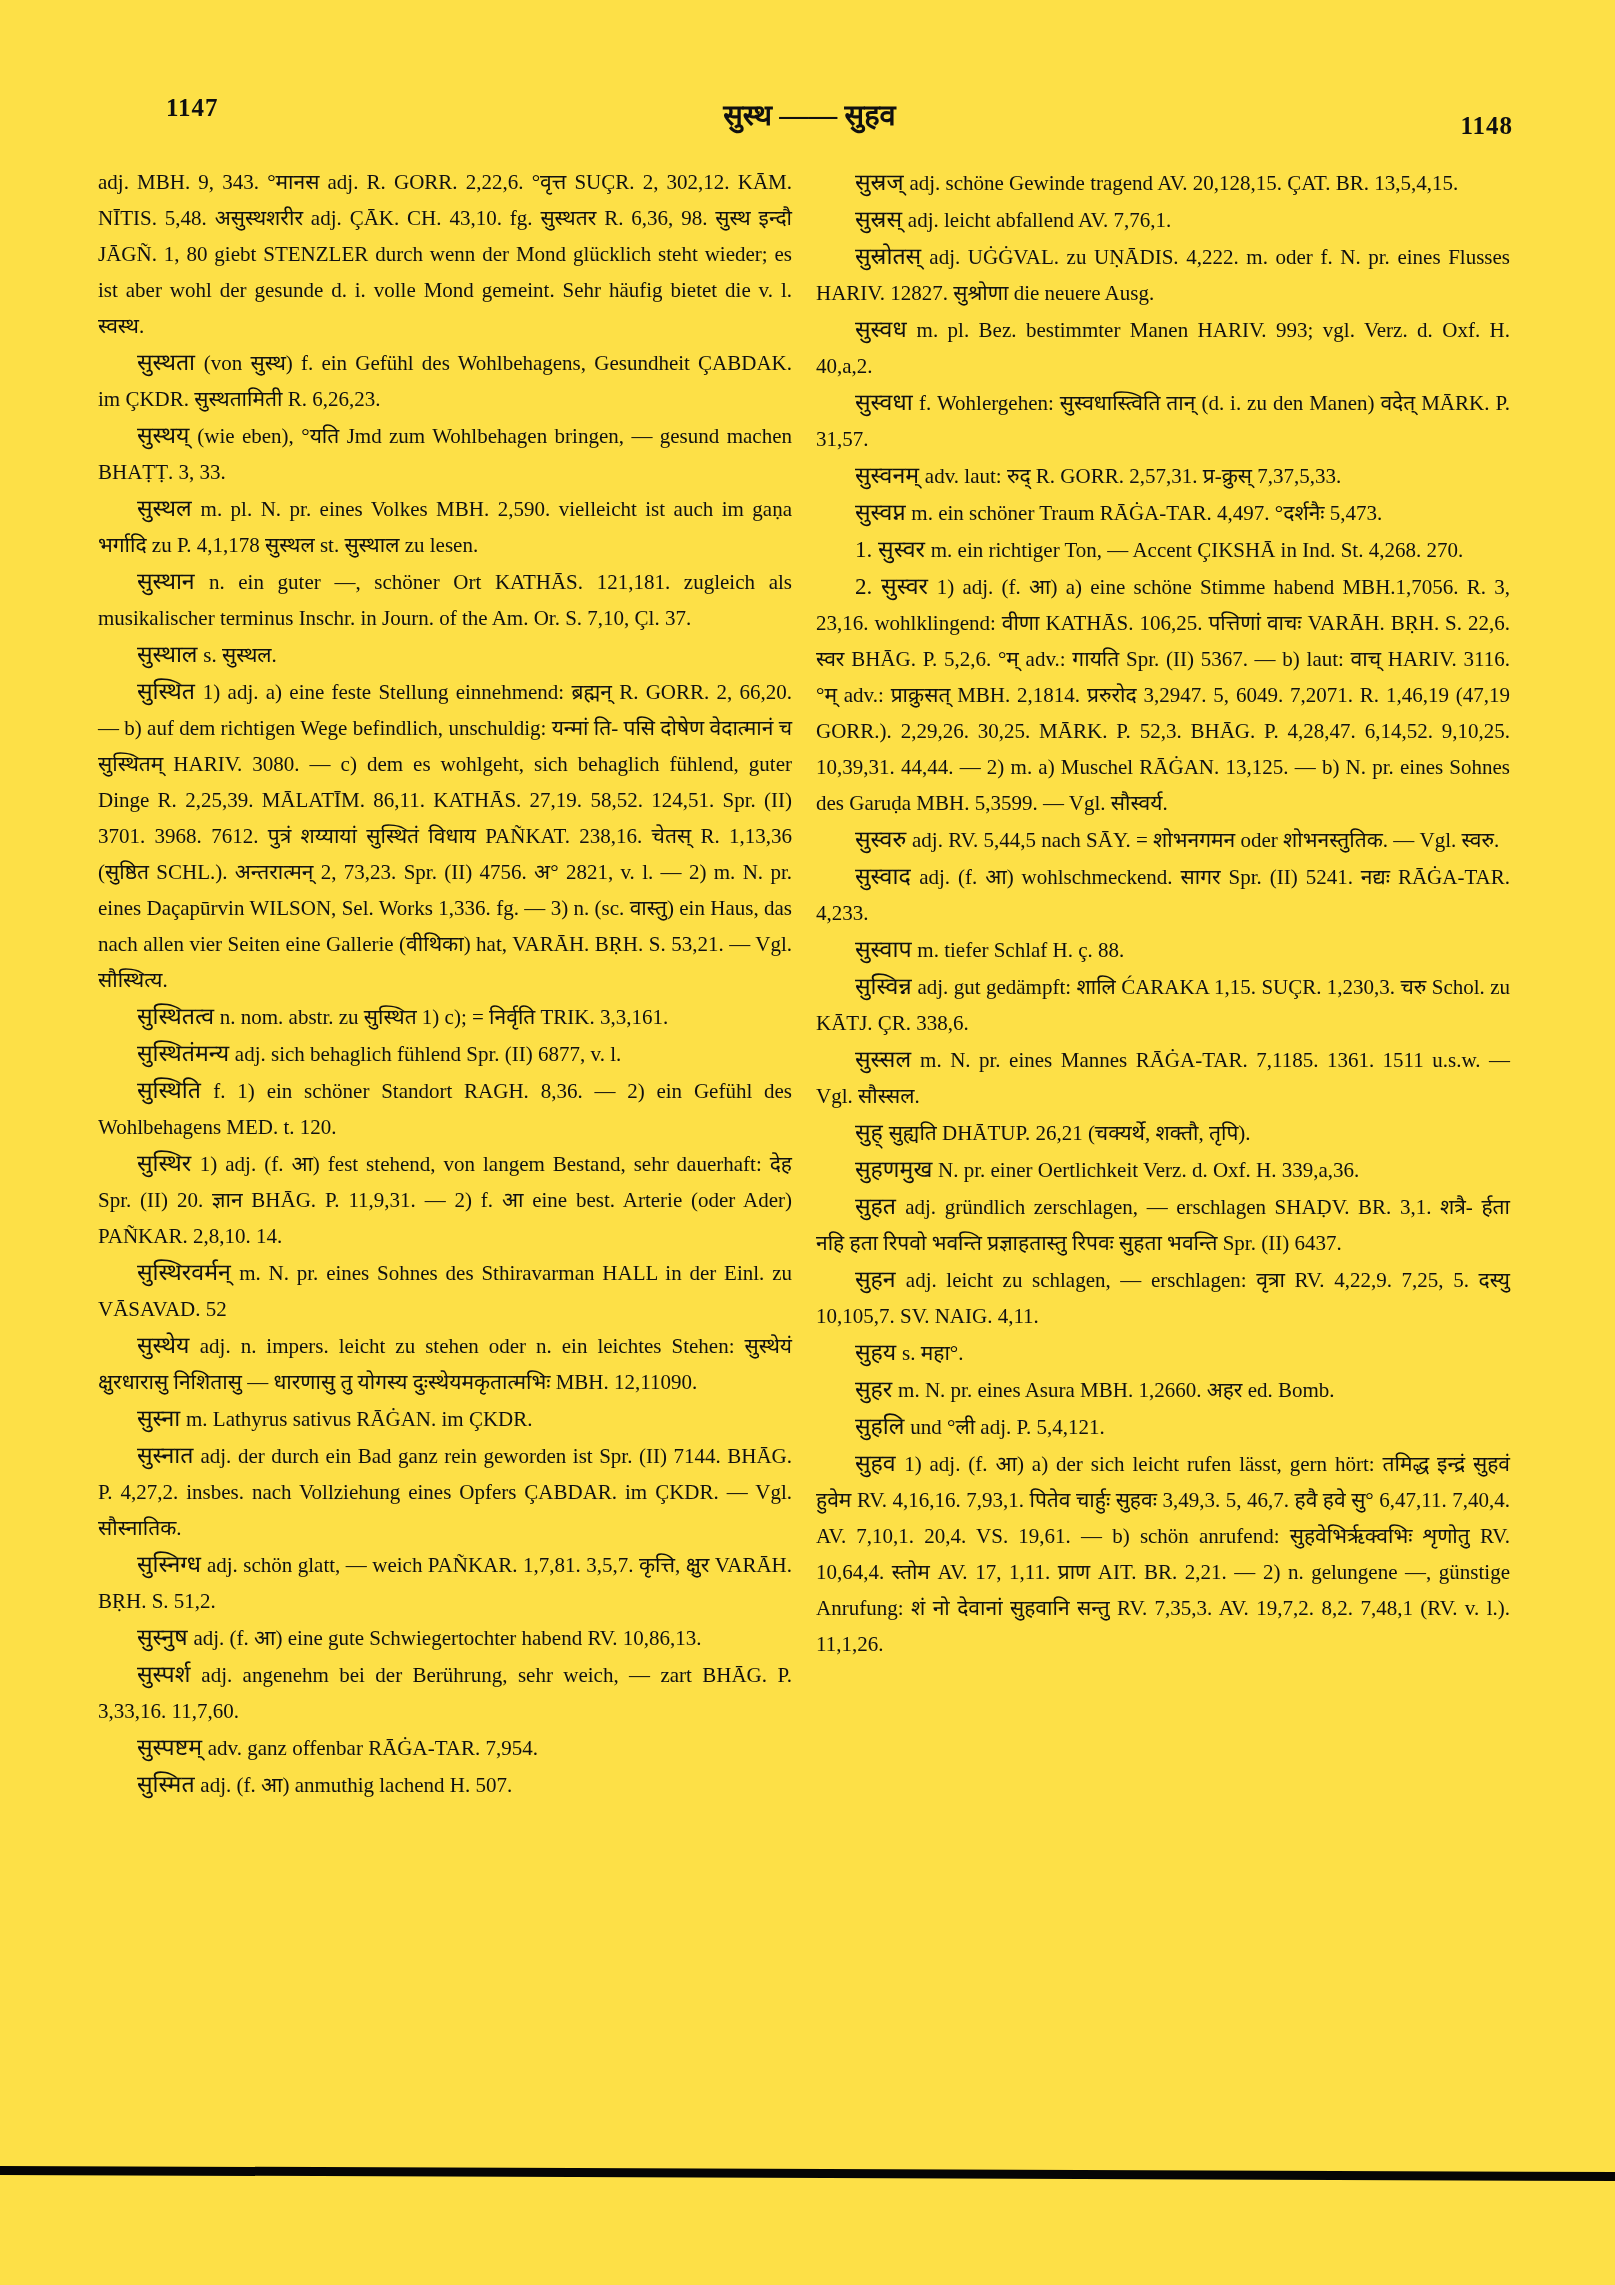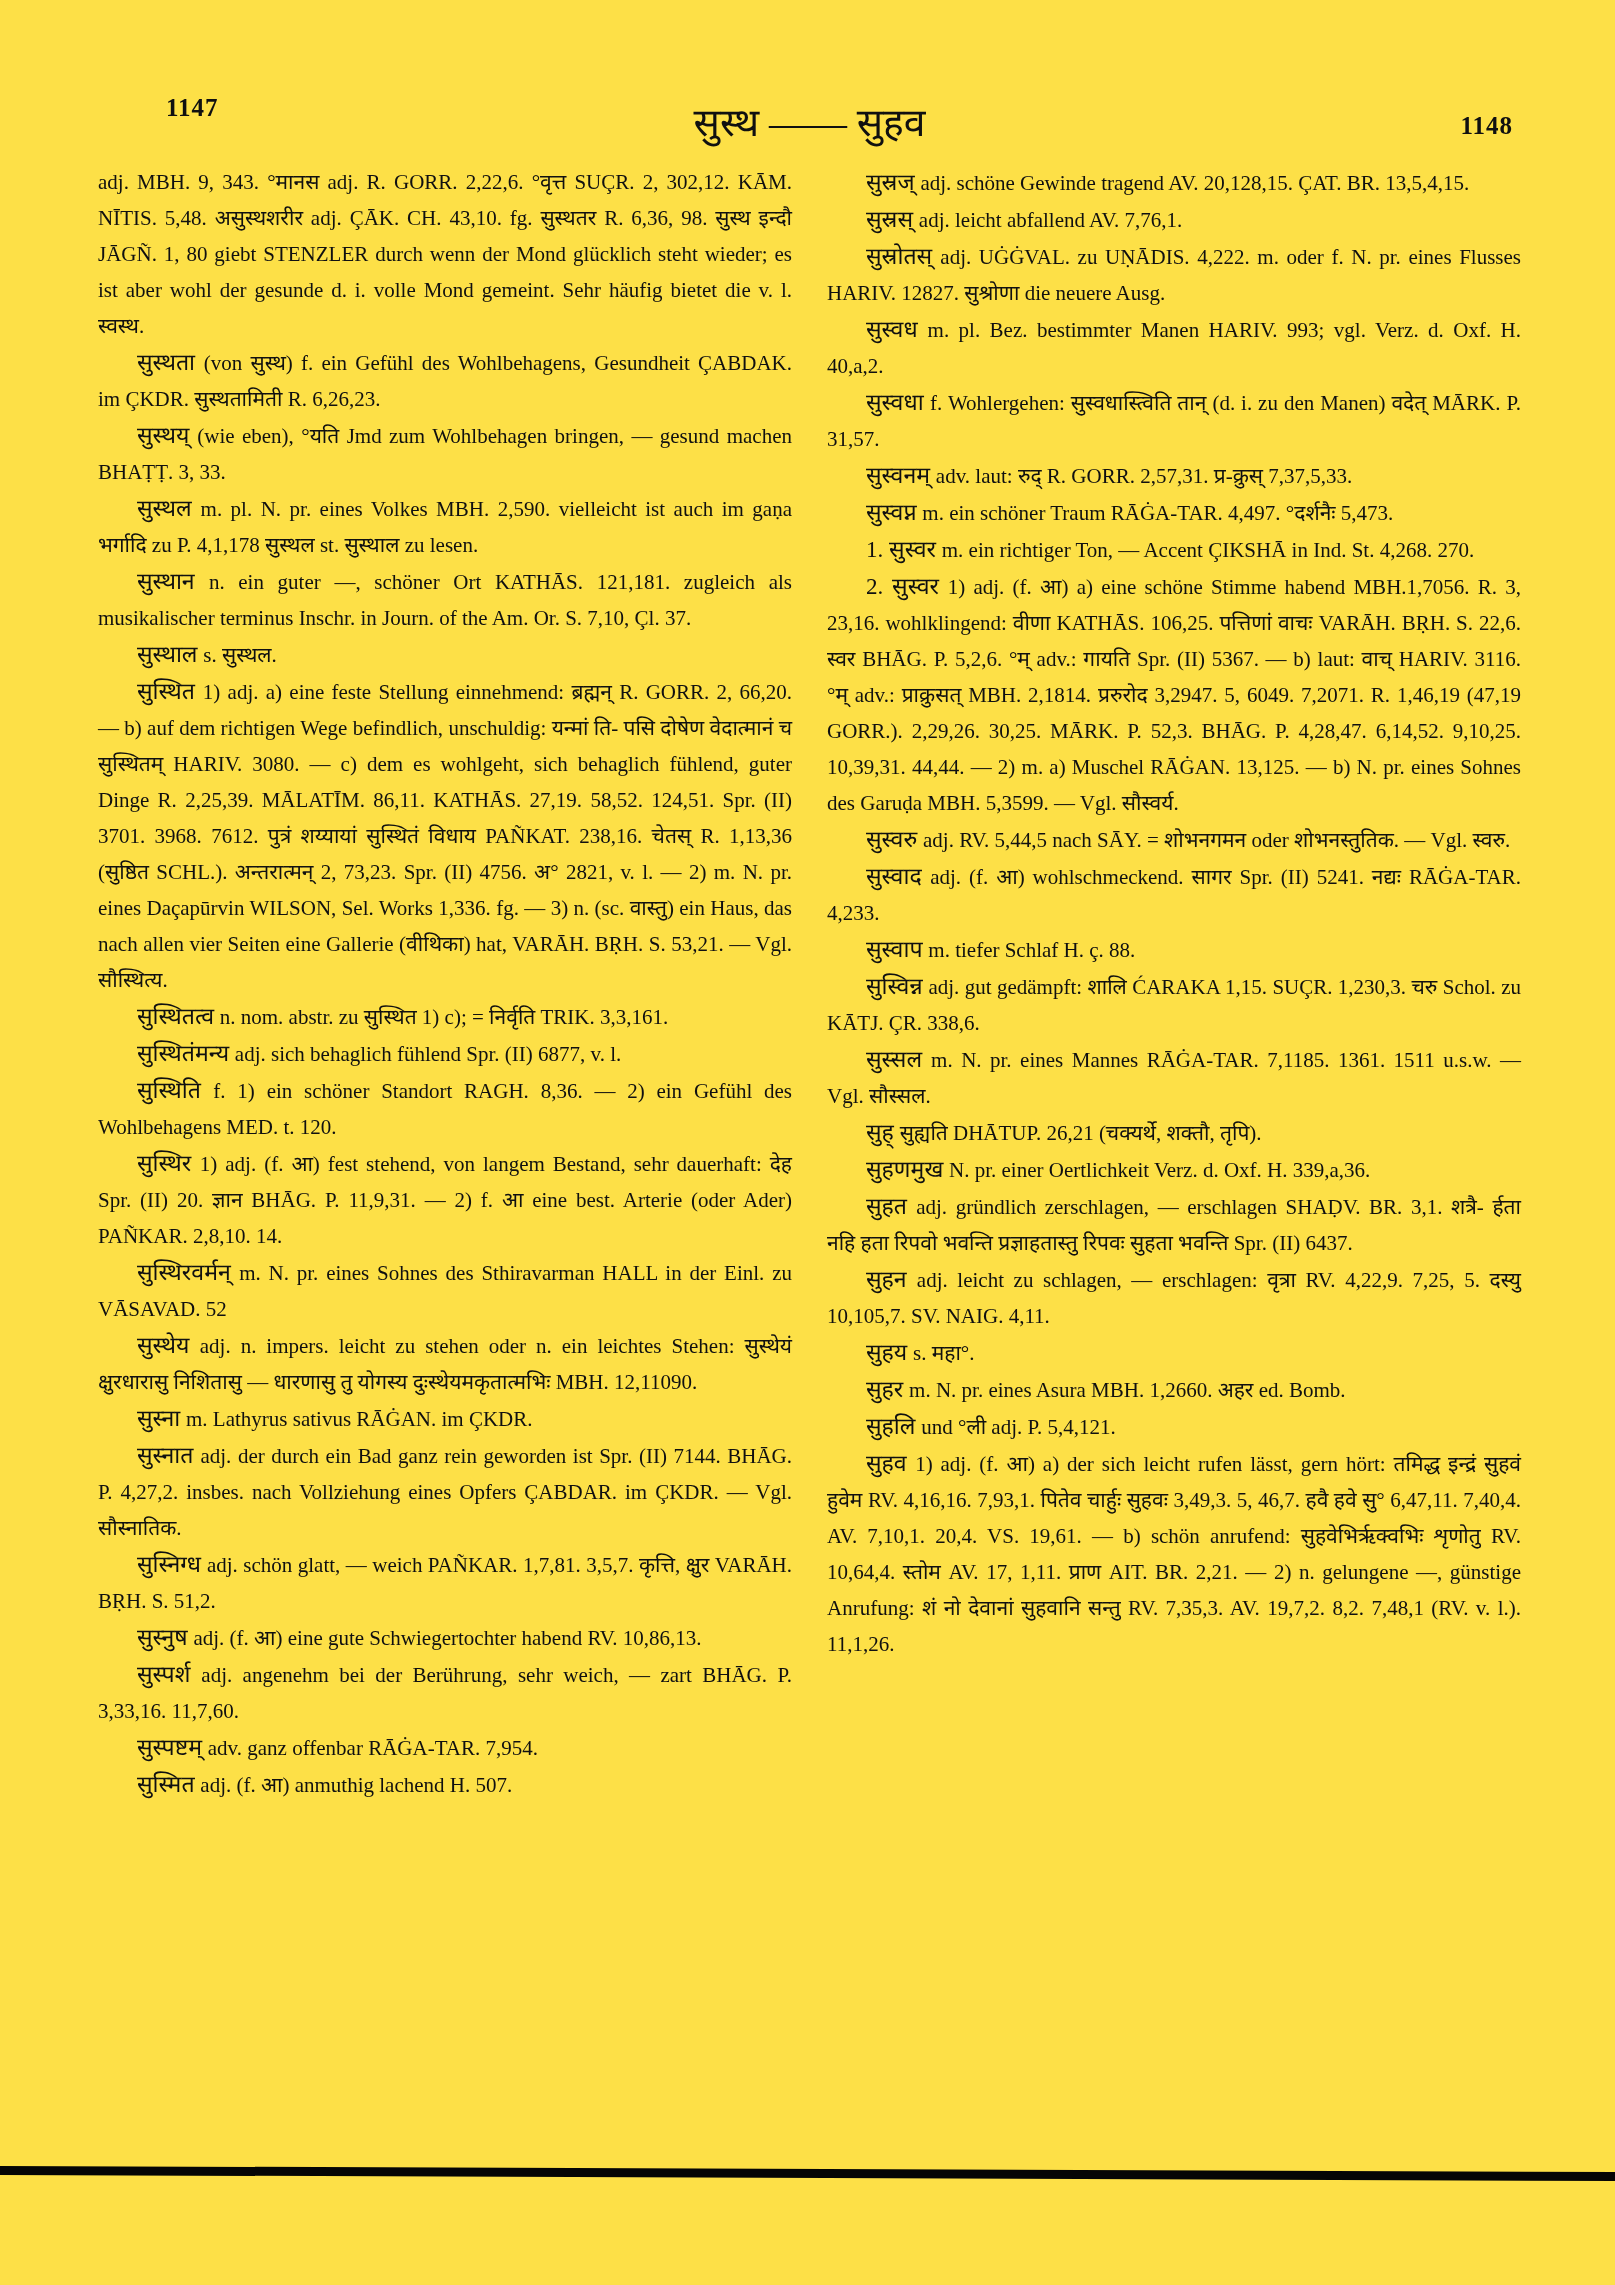--- a/index.html
+++ b/index.html
@@ -21,29 +21,29 @@
     height: 45px;
     font-size: 25px;
     font-weight: bold;
   }
   .pageno-left  { position: absolute; left: 68px;  top: 0; letter-spacing: 1px; }
   .pageno-right { position: absolute; right: 8px; top: 17.6px; letter-spacing: 1px; }
   .running-head {
     position: absolute;
     left: 0; right: 0;
     text-align: center;
-    font-size: 39px;
-    font-weight: normal;
+    font-size: 29px;
+    font-weight: bold;
   }
   .columns {
     position: absolute;
     top: 164px;
     left: 98px;
     display: flex;
-    gap: 35px;
+    gap: 24px;
   }
   .column {
     width: 694px;
     text-align: justify;
     font-size: 21px;
     line-height: 36px;
   }
   .entry { margin: 0; text-indent: 39px; }
   .entry.cont { text-indent: 0; }
   .headword { font-weight: normal; font-size: 1.1em; }

